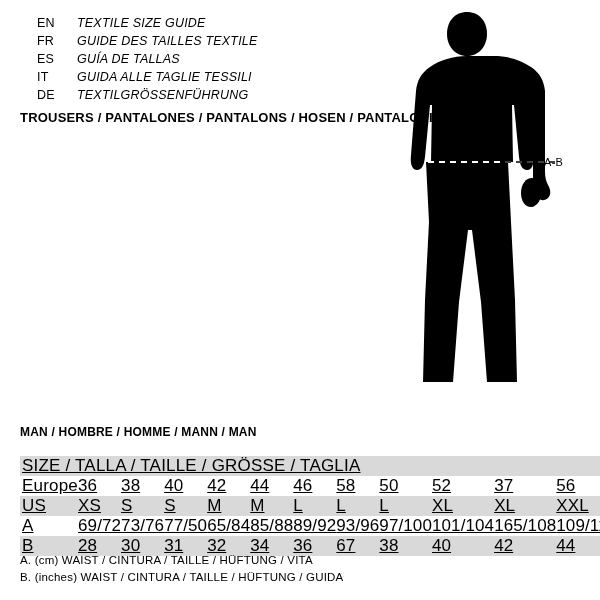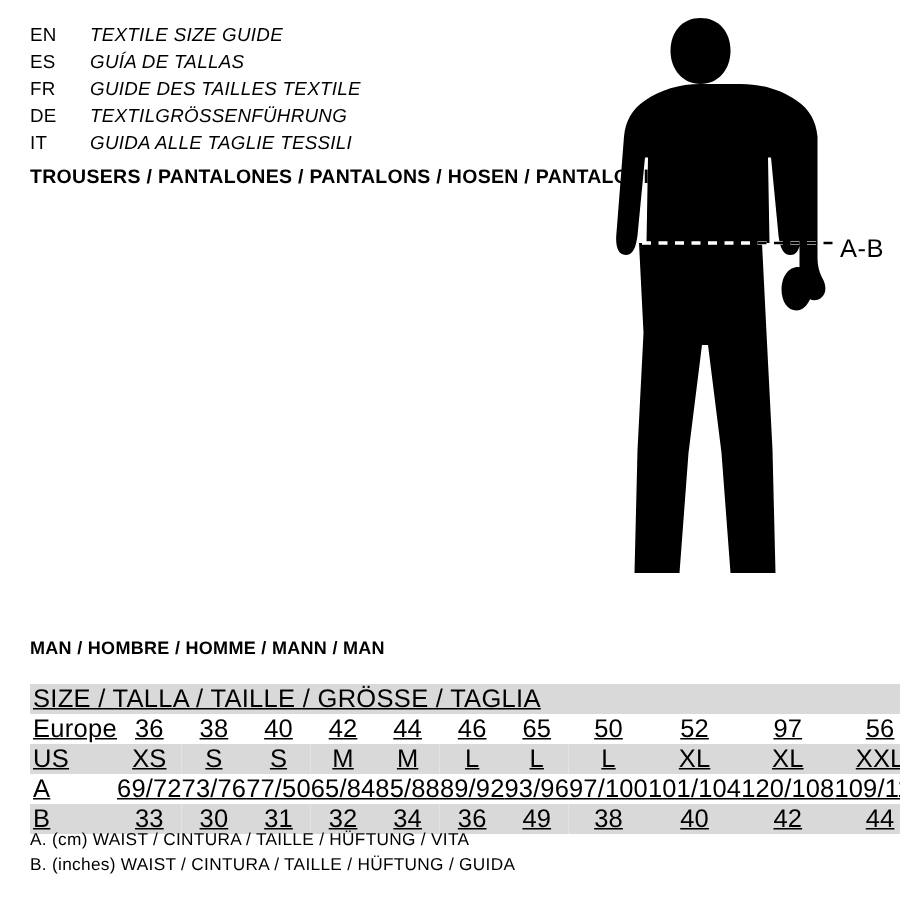--- a/index.html
+++ b/index.html
@@ -21,20 +21,21 @@
     position: absolute;
     left: 20px;
     top: 14px;
     width: 360px;
   }
   .lang-row {
     display: flex;
     align-items: baseline;
     height: 18px;
     line-height: 18px;
+    margin-left: 17px;
   }
   .lang-code {
     width: 40px;
     font-size: 12.5px;
     letter-spacing: 0.2px;
   }
   .lang-text {
     font-size: 12.5px;
     letter-spacing: 0.2px;
     font-style: italic;
@@ -55,23 +56,23 @@
     position: absolute;
     left: 395px;
     top: 10px;
     width: 205px;
     height: 400px;
   }
   #figure-svg { display: block; }
 
   #ab-label {
     position: absolute;
-    left: 560px;
+    left: 544px;
     top: 156px;
-    font-size: 17px;
+    font-size: 11px;
     letter-spacing: 0.3px;
   }
 
   
   #man-title {
     position: absolute;
     left: 20px;
     top: 425px;
     font-size: 12px;
     font-weight: bold;
@@ -96,21 +97,21 @@
   #size-table tr.shade td {
     background: #d9d9d9;
   }
   #size-table td.label {
     width: 86px;
     padding-left: 2px;
     letter-spacing: 0.2px;
   }
   #size-table td.val {
     width: 47px;
-    text-align: center;
+    text-align: left;
     letter-spacing: 0.1px;
   }
 
   
   #footnotes {
     position: absolute;
     left: 20px;
     top: 552px;
     font-size: 11.5px;
     letter-spacing: 0.2px;
@@ -119,34 +120,34 @@
 </style>
 </head>
 <body>
 
 <div id="lang-block">
   <div class="lang-row">
     <span class="lang-code">EN</span>
     <span class="lang-text">TEXTILE SIZE GUIDE</span>
   </div>
   <div class="lang-row">
+    <span class="lang-code">FR</span>
+    <span class="lang-text">GUIDE DES TAILLES TEXTILE</span>
+  </div>
+  <div class="lang-row">
     <span class="lang-code">ES</span>
     <span class="lang-text">GUÍA DE TALLAS</span>
   </div>
   <div class="lang-row">
-    <span class="lang-code">FR</span>
-    <span class="lang-text">GUIDE DES TAILLES TEXTILE</span>
+    <span class="lang-code">IT</span>
+    <span class="lang-text">GUIDA ALLE TAGLIE TESSILI</span>
   </div>
   <div class="lang-row">
     <span class="lang-code">DE</span>
     <span class="lang-text">TEXTILGRÖSSENFÜHRUNG</span>
-  </div>
-  <div class="lang-row">
-    <span class="lang-code">IT</span>
-    <span class="lang-text">GUIDA ALLE TAGLIE TESSILI</span>
   </div>
 </div>
 
 <div id="section-title">TROUSERS / PANTALONES / PANTALONS / HOSEN / PANTALONI</div>
 
 <div id="figure-wrap">
   <svg id="figure-svg" width="205" height="400" viewBox="0 0 205 400" xmlns="http://www.w3.org/2000/svg">
 
     <path d="M72 2 c-12 0 -20 9 -20 22 c0 12 8 22 20 22 c12 0 20 -10 20 -22 c0 -13 -8 -22 -20 -22 z" fill="#000000"></path>
 
@@ -205,24 +206,24 @@
       <td class="label" colspan="12">SIZE / TALLA / TAILLE / GRÖSSE / TAGLIA</td>
     </tr>
     <tr>
       <td class="label">Europe</td>
       <td class="val">36</td>
       <td class="val">38</td>
       <td class="val">40</td>
       <td class="val">42</td>
       <td class="val">44</td>
       <td class="val">46</td>
-      <td class="val">65</td>
+      <td class="val">58</td>
       <td class="val">50</td>
       <td class="val">52</td>
-      <td class="val">97</td>
+      <td class="val">37</td>
       <td class="val">56</td>
     </tr>
     <tr class="shade">
       <td class="label">US</td>
       <td class="val">XS</td>
       <td class="val">S</td>
       <td class="val">S</td>
       <td class="val">M</td>
       <td class="val">M</td>
       <td class="val">L</td>
@@ -236,32 +237,32 @@
       <td class="label">A</td>
       <td class="val">69/72</td>
       <td class="val">73/76</td>
       <td class="val">77/50</td>
       <td class="val">65/84</td>
       <td class="val">85/88</td>
       <td class="val">89/92</td>
       <td class="val">93/96</td>
       <td class="val">97/100</td>
       <td class="val">101/104</td>
-      <td class="val">120/108</td>
+      <td class="val">165/108</td>
       <td class="val">109/112</td>
     </tr>
     <tr class="shade">
       <td class="label">B</td>
-      <td class="val">33</td>
+      <td class="val">28</td>
       <td class="val">30</td>
       <td class="val">31</td>
       <td class="val">32</td>
       <td class="val">34</td>
       <td class="val">36</td>
-      <td class="val">49</td>
+      <td class="val">67</td>
       <td class="val">38</td>
       <td class="val">40</td>
       <td class="val">42</td>
       <td class="val">44</td>
     </tr>
   </tbody>
 </table>
 
 <div id="footnotes">
   <div>A. (cm) WAIST / CINTURA / TAILLE / HÜFTUNG / VITA</div>

